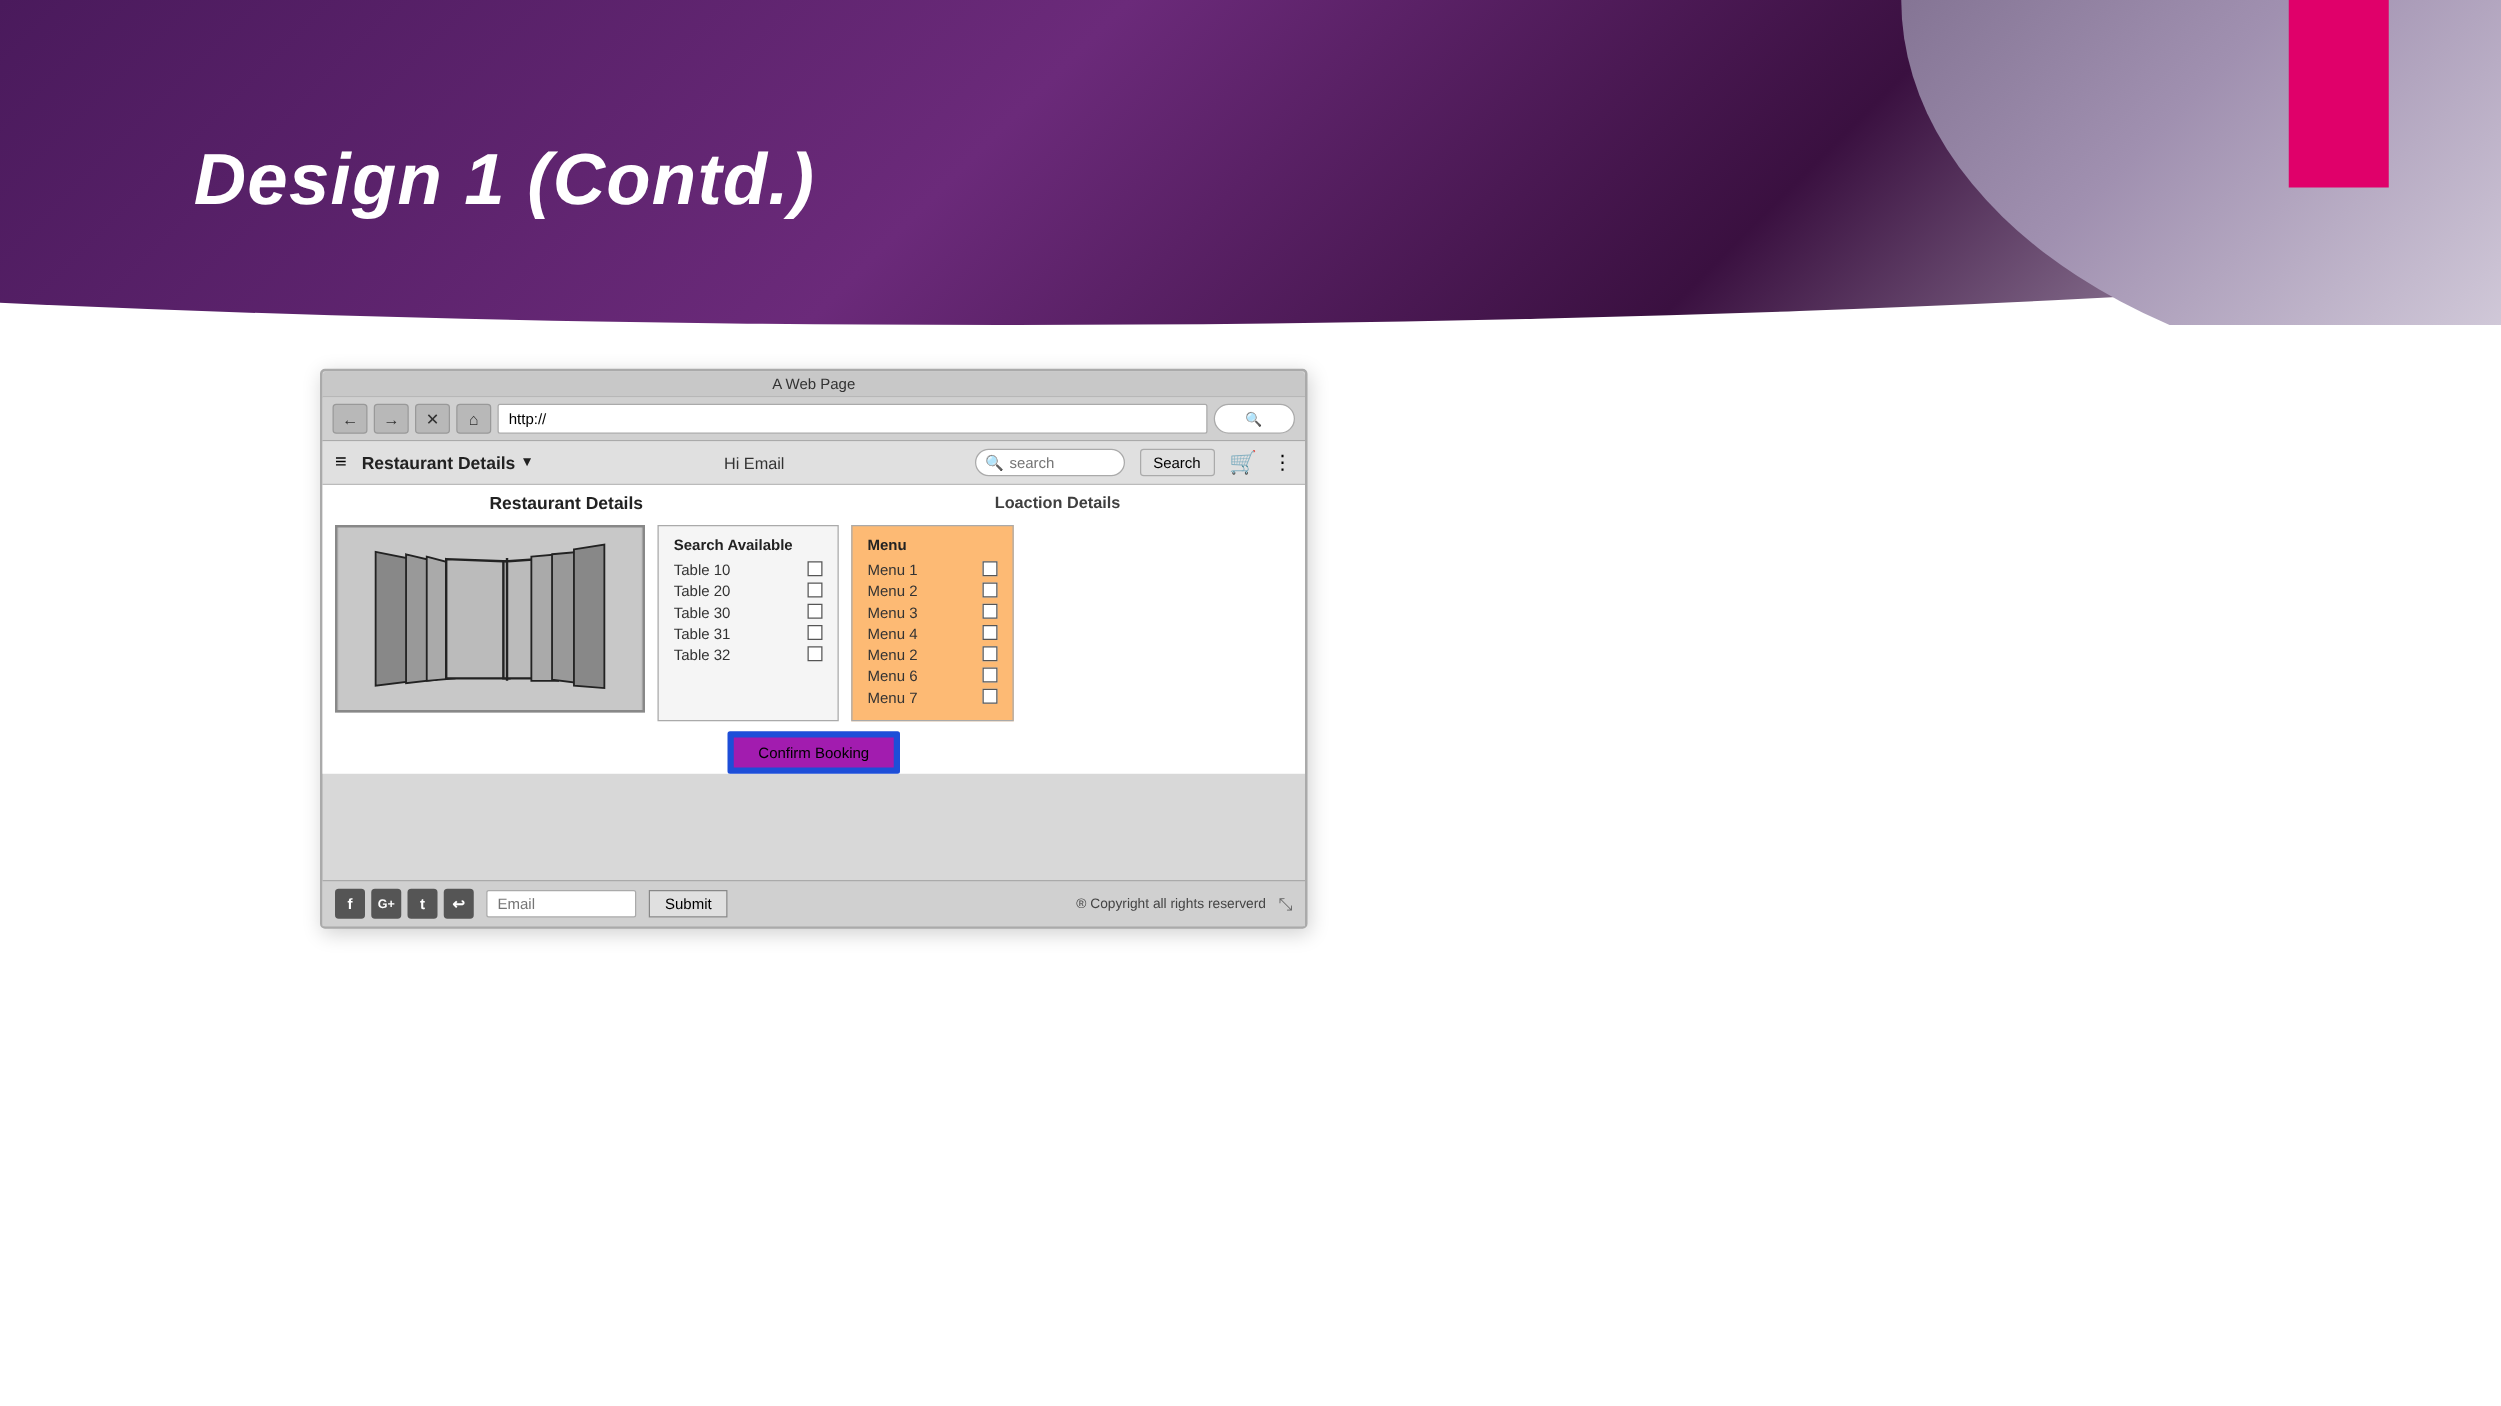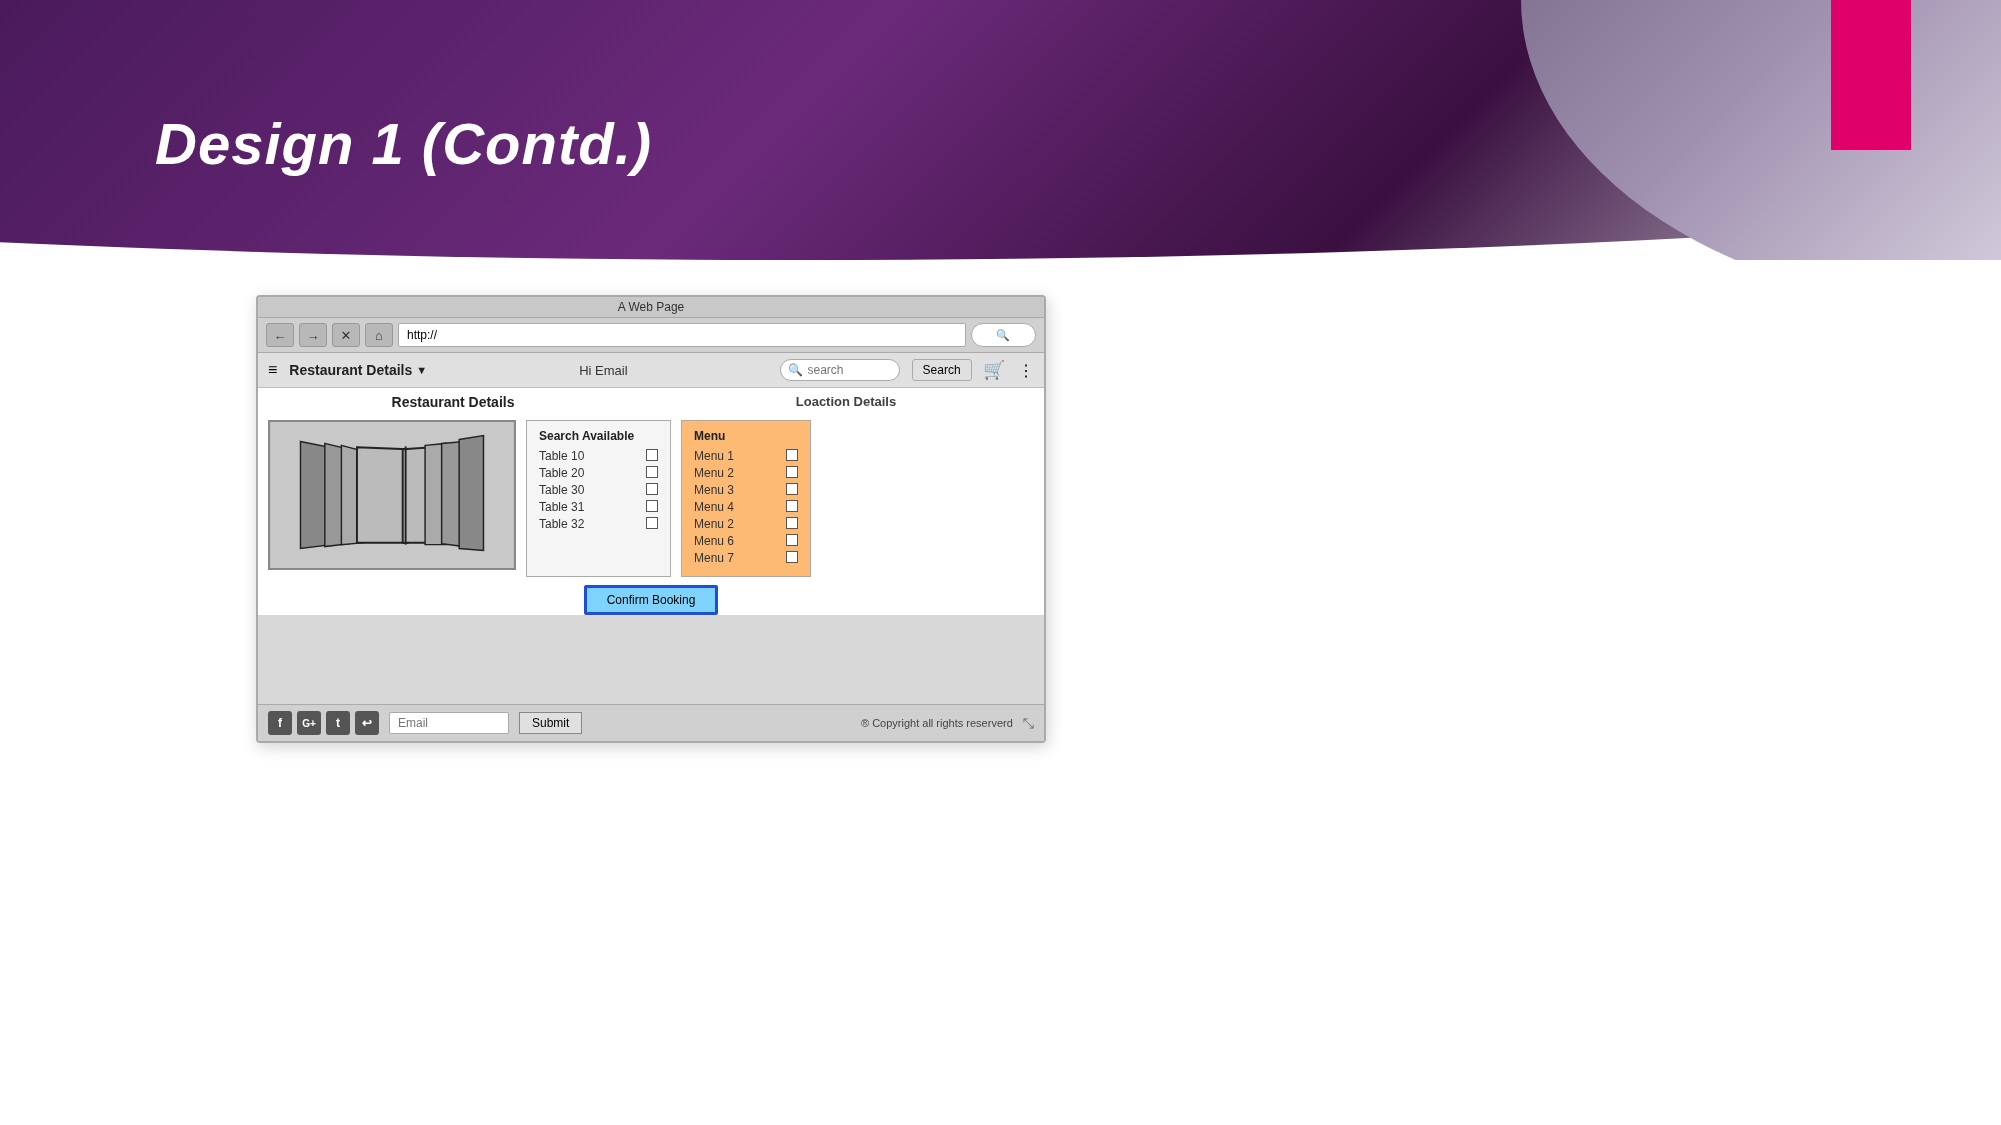--- a/index.html
+++ b/index.html
@@ -294,22 +294,22 @@
     }
 
     
     .confirm-row {
       display: flex;
       justify-content: center;
       margin-top: 8px;
     }
 
     .confirm-btn {
-      background: #7dd3fc;
-      border: 3px solid #1d4ed8;
+      background: #a21caf;
+      border: 5px solid #1d4ed8;
       padding: 5px 20px;
       font-size: 12px;
       cursor: pointer;
       border-radius: 2px;
     }
 
     
     .browser-footer {
       background: #d0d0d0;
       border-top: 1px solid #aaa;

